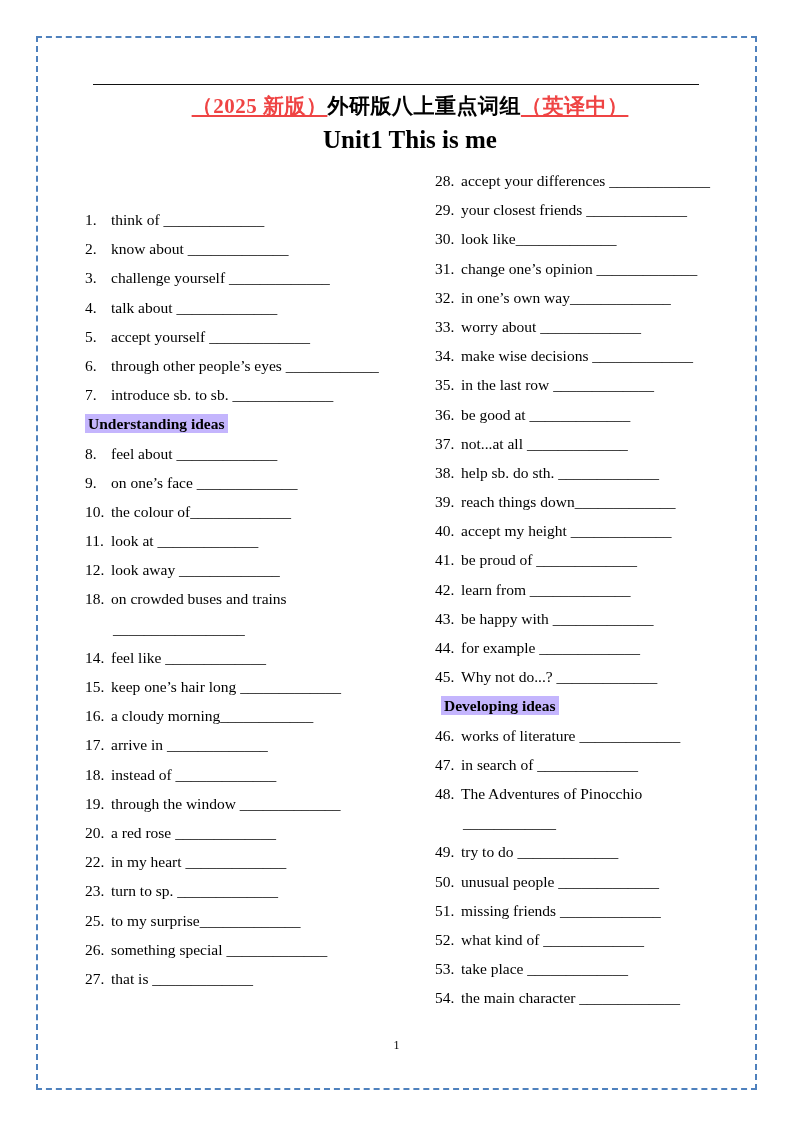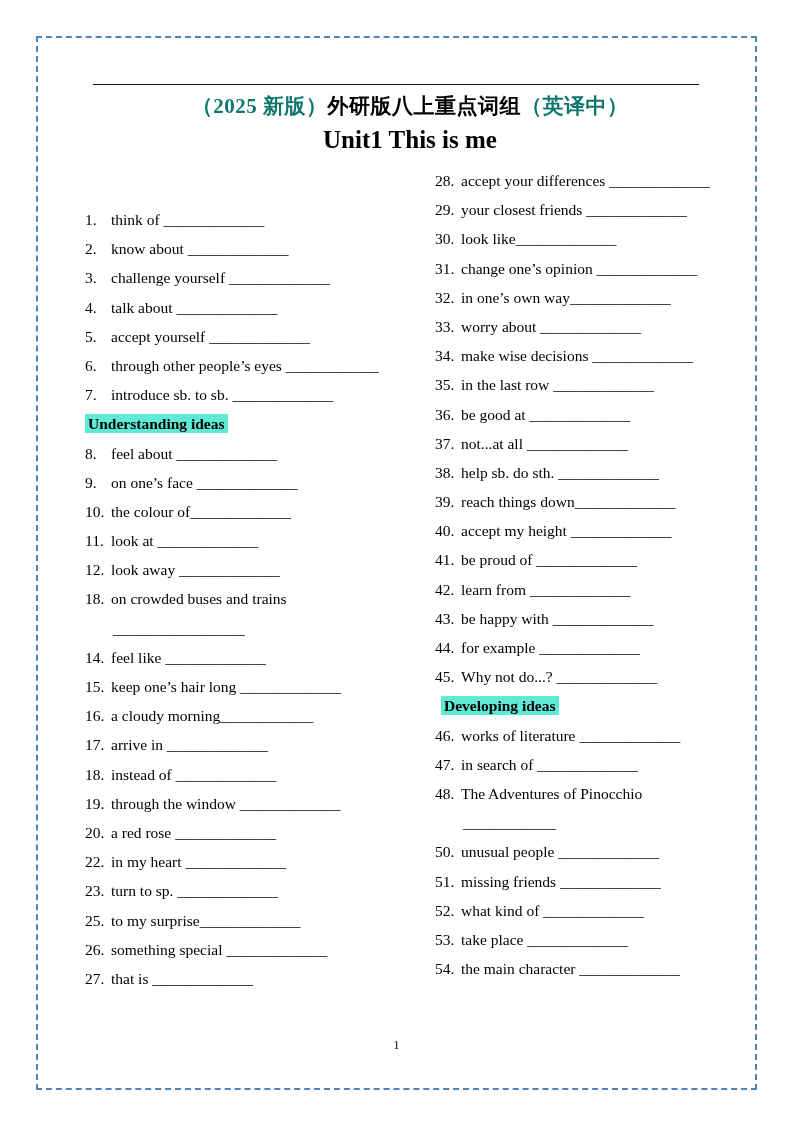--- a/index.html
+++ b/index.html
@@ -28,21 +28,21 @@
     border-bottom:1.6px solid #111;
   }
   .title-line{
     text-align:center;
     font-size:21px;
     font-weight:bold;
     margin-top:7px;
     letter-spacing:0.5px;
     white-space:nowrap;
   }
-  .red{color:#0f766e;}
+  .red{color:#ef4444;text-decoration:underline;}
   .unit-title{
     text-align:center;
     font-size:25px;
     font-weight:bold;
     margin-top:6px;
   }
   .cols{
     display:flex;
     margin-top:12px;
   }
@@ -55,21 +55,21 @@
     font-size:15.5px;
     white-space:nowrap;
   }
   .num{
     display:inline-block;
     min-width:26px;
   }
   .blank{white-space:pre;}
   .cont{padding-left:28px;}
   .section-label{
-    background:#5eead4;
+    background:#c4b5fd;
     font-weight:bold;
     font-size:15.5px;
     padding:1px 3px;
   }
   .col[data-col="right"] .section-label{margin-left:6px;}
   .page-num{
     position:absolute;
     left:0;right:0;
     top:1038px;
     text-align:center;
@@ -138,20 +138,21 @@
         <div class="row"><span class="num">41.</span><span>be proud of</span><span class="blank"> _____________</span></div>
         <div class="row"><span class="num">42.</span><span>learn from</span><span class="blank"> _____________</span></div>
         <div class="row"><span class="num">43.</span><span>be happy with</span><span class="blank"> _____________</span></div>
         <div class="row"><span class="num">44.</span><span>for example</span><span class="blank"> _____________</span></div>
         <div class="row"><span class="num">45.</span><span>Why not do...?</span><span class="blank"> _____________</span></div>
         <div class="row"><span class="section-label">Developing ideas</span></div>
         <div class="row"><span class="num">46.</span><span>works of literature</span><span class="blank"> _____________</span></div>
         <div class="row"><span class="num">47.</span><span>in search of</span><span class="blank"> _____________</span></div>
         <div class="row"><span class="num">48.</span><span>The Adventures of Pinocchio</span><span class="blank"></span></div>
         <div class="row cont"><span class="blank">____________</span></div>
+        <div class="row"><span class="num">49.</span><span>try to do</span><span class="blank"> _____________</span></div>
         <div class="row"><span class="num">50.</span><span>unusual people</span><span class="blank"> _____________</span></div>
         <div class="row"><span class="num">51.</span><span>missing friends</span><span class="blank"> _____________</span></div>
         <div class="row"><span class="num">52.</span><span>what kind of</span><span class="blank"> _____________</span></div>
         <div class="row"><span class="num">53.</span><span>take place</span><span class="blank"> _____________</span></div>
         <div class="row"><span class="num">54.</span><span>the main character</span><span class="blank"> _____________</span></div>
       </div>
   </div>
 
 </div>
 

